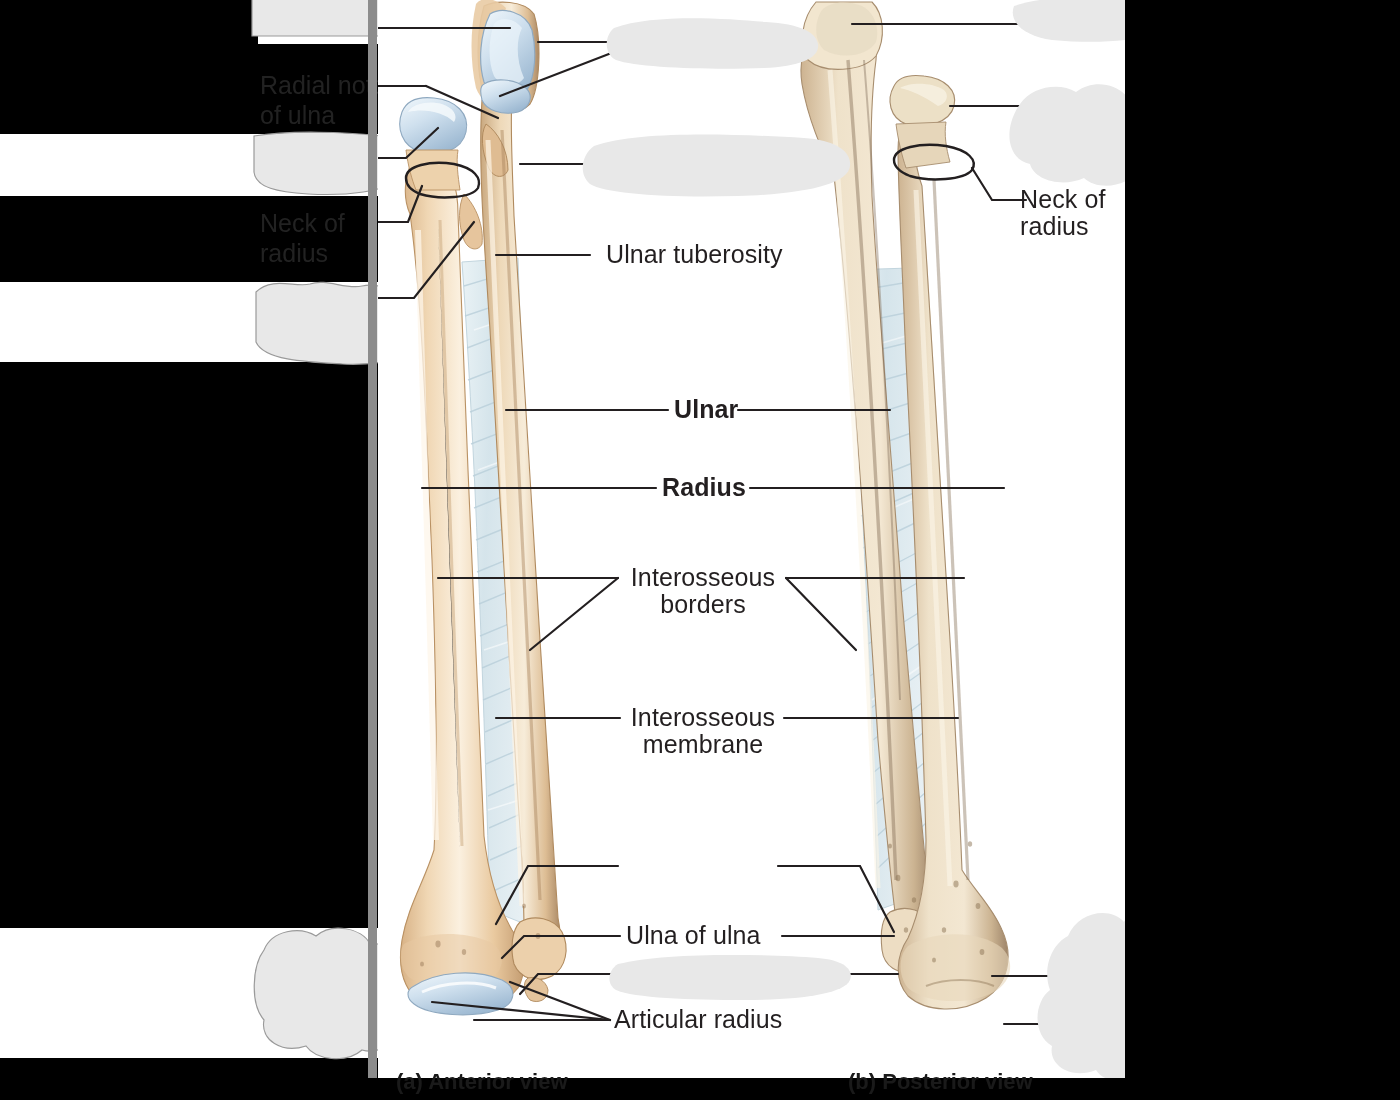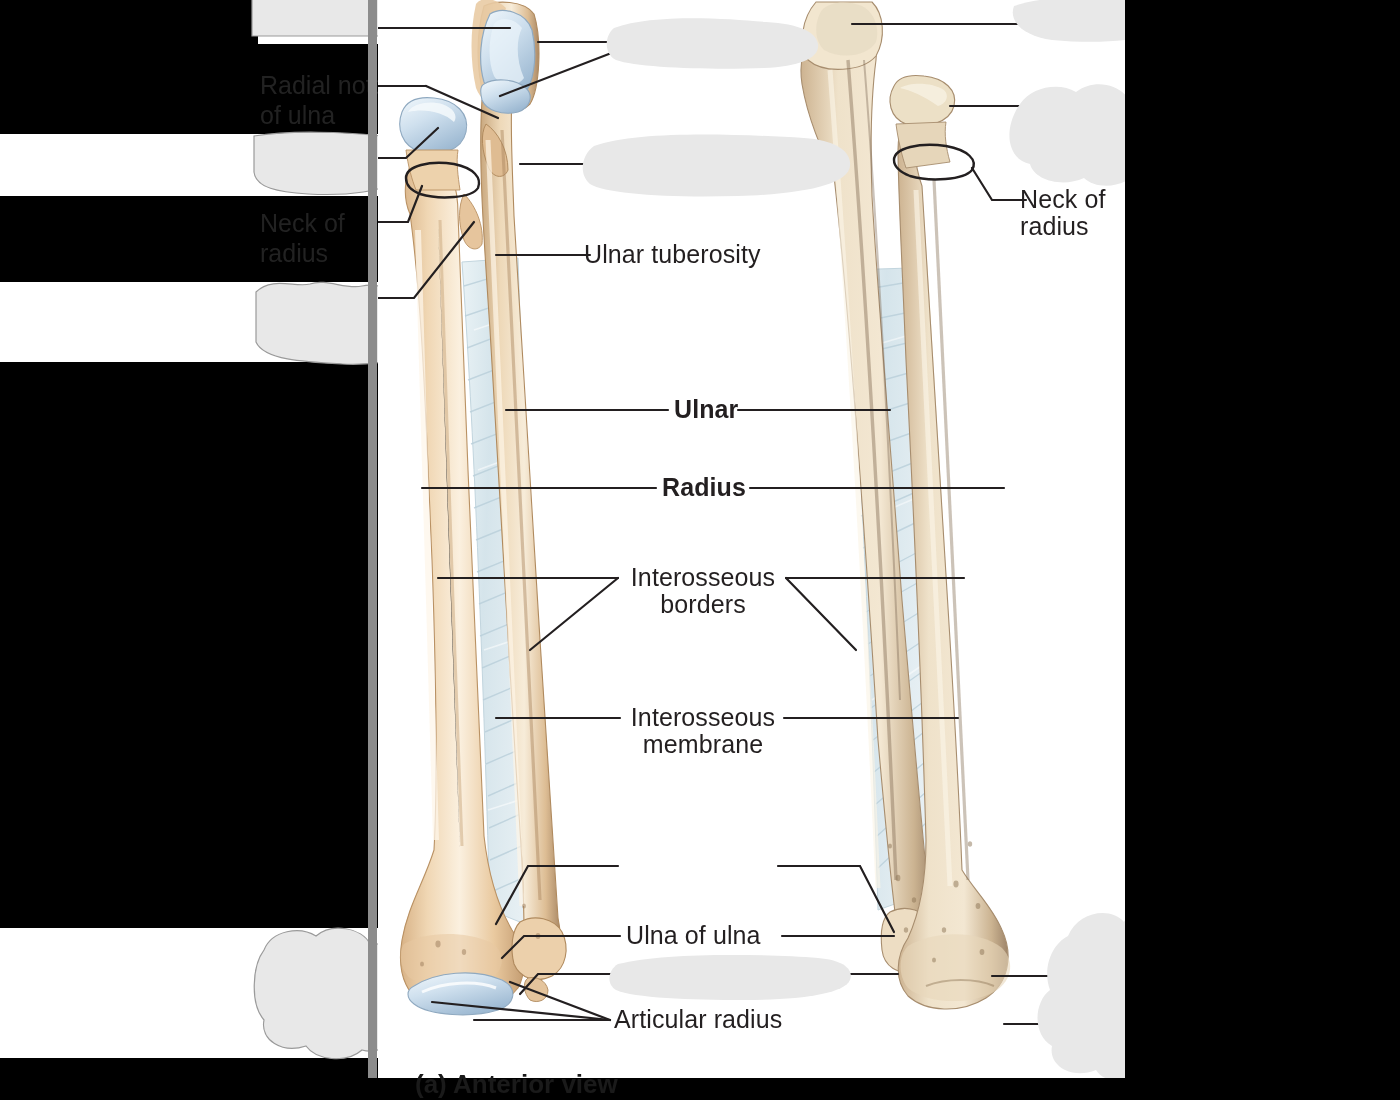--- a/index.html
+++ b/index.html
@@ -18,21 +18,21 @@
               background:#ffffff;overflow:hidden;}
 
   
   #rail{position:absolute;left:368px;top:0;width:9px;height:1078px;
         background:#8c8c8c;}
 
   .lbl{position:absolute;color:#231f20;font-size:25px;line-height:27px;
        white-space:pre;letter-spacing:.1px;}
   .lbl.b{font-weight:bold;}
   .lbl.c{text-align:center;}
-  .cap{position:absolute;font-size:26px;font-weight:bold;color:#231f20;white-space:pre;margin-left:19px;}
+  .cap{position:absolute;font-size:22px;font-weight:bold;color:#231f20;white-space:pre;}
 
   
   svg.over{position:absolute;left:0;top:0;width:1400px;height:1100px;overflow:visible;}
   .ld{stroke:#231f20;stroke-width:2.2;fill:none;stroke-linecap:round;}
   .ldt{stroke:#231f20;stroke-width:2.4;fill:none;}
   .blobsvg{position:absolute;overflow:visible;}
 
   
   .darkrow{position:absolute;background:#000;}
   .ghost{position:absolute;color:#2a2a2a;font-size:25px;line-height:30px;
@@ -384,21 +384,21 @@
         <path class="ldt" d="M516,160 C516,148 542,142 568,146 C590,150 600,160 594,170
                               C586,180 552,182 532,176 C522,172 516,166 516,160 Z" fill="none"></path>
 
         <path class="ld" d="M594,168 L614,200 L648,200"></path>
 
         <path class="ld" d="M614,976 L672,976"></path>
         <path class="ld" d="M626,1024 L700,1024"></path>
       </g>
     </svg>
 
-    <div class="lbl" style="left:206px;top:241px;">Ulnar tuberosity</div>
+    <div class="lbl" style="left:228px;top:241px;">Ulnar tuberosity</div>
 
     <div class="lbl b" style="left:296px;top:396px;">Ulnar</div>
 
     <div class="lbl b" style="left:284px;top:474px;">Radius</div>
 
     <div class="lbl c" style="left:246px;top:564px;width:158px;">Interosseous
 borders</div>
 
     <div class="lbl c" style="left:246px;top:704px;width:158px;">Interosseous
 membrane</div>
@@ -439,14 +439,15 @@
                C108,178 78,180 68,164 C44,174 20,160 24,140
                C4,128 6,96 22,84 C14,62 24,38 40,30 Z" fill="#e8e8e8"></path>
     </svg>
   </div>
 
   <div style="position:absolute;left:1125px;top:0;width:275px;height:1100px;background:#000;"></div>
 
   <div class="bottomdark"></div>
 
   <div class="cap" style="left:396px;top:1069px;color:#1a1a1a;">(a) Anterior view</div>
+  <div class="cap" style="left:848px;top:1069px;color:#1a1a1a;">(b) Posterior view</div>
 
 </div>
 
 </body></html>

